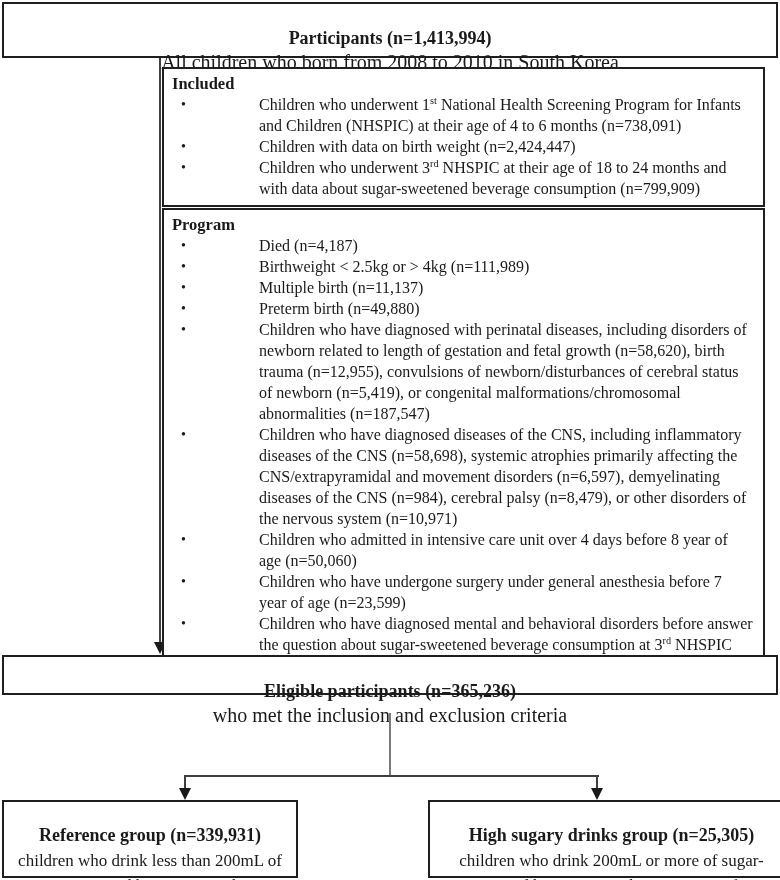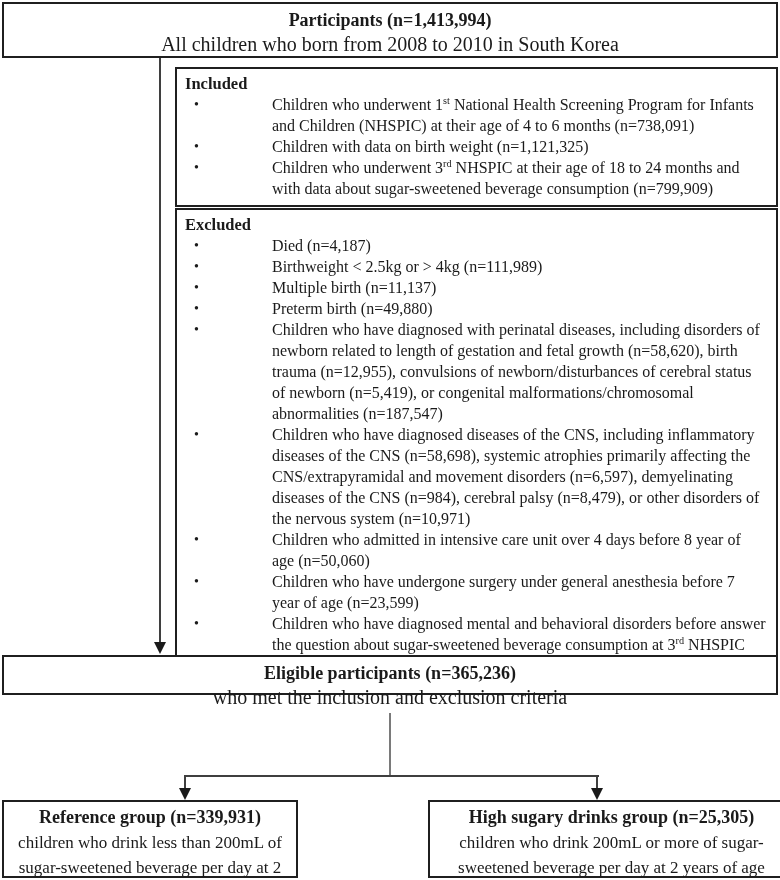--- a/index.html
+++ b/index.html
@@ -20,30 +20,31 @@
     position: absolute;
     box-sizing: border-box;
     border: 2px solid #1f1f1f;
     background: #ffffff;
   }
   .center-box { text-align: center; padding-top: 4px; }
   .box-title {
     font-weight: bold;
     font-size: 18px;
     line-height: 25px;
+    margin-top: 18px;
   }
   .box-subtitle {
     font-size: 20px;
     line-height: 23px;
   }
   .participants { left: 2px; top: 2px; width: 776px; height: 56px; }
   .eligible     { left: 2px; top: 655px; width: 776px; height: 40px; }
 
   .side-box {
-    left: 175px;
+    left: 162px;
     width: 603px;
     padding: 4px 10px 6px 8px;
     font-size: 16px;
     line-height: 21px;
   }
   .included { top: 67px;  min-height: 125px; }
   .excluded { top: 208px; min-height: 414px; }
   .box-header {
     font-weight: bold;
     font-size: 16.5px;
@@ -112,31 +113,31 @@
 
   <div class="box side-box included">
     <div class="box-header">Included</div>
     <div class="bullet-list">
         <div class="bullet-item">
           <span class="bullet">•</span>
           <span class="bullet-text">Children who underwent 1<sup>st</sup> National Health Screening Program for Infants and Children (NHSPIC) at their age of 4 to 6 months (n=738,091)</span>
         </div>
         <div class="bullet-item">
           <span class="bullet">•</span>
-          <span class="bullet-text">Children with data on birth weight (n=1,121,325)</span>
+          <span class="bullet-text">Children with data on birth weight (n=2,424,447)</span>
         </div>
         <div class="bullet-item">
           <span class="bullet">•</span>
           <span class="bullet-text">Children who underwent 3<sup>rd</sup> NHSPIC at their age of 18 to 24 months and with data about sugar-sweetened beverage consumption (n=799,909)</span>
         </div>
       </div>
   </div>
 
   <div class="box side-box excluded">
-    <div class="box-header">Excluded</div>
+    <div class="box-header">Program</div>
     <div class="bullet-list">
         <div class="bullet-item">
           <span class="bullet">•</span>
           <span class="bullet-text">Died (n=4,187)</span>
         </div>
         <div class="bullet-item">
           <span class="bullet">•</span>
           <span class="bullet-text">Birthweight &lt; 2.5kg or &gt; 4kg (n=111,989)</span>
         </div>
         <div class="bullet-item">

